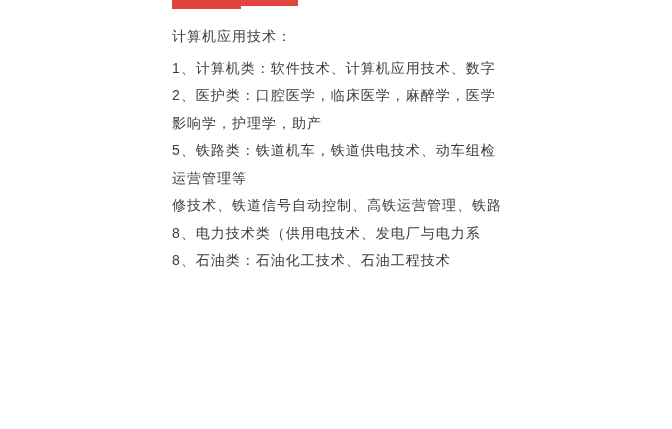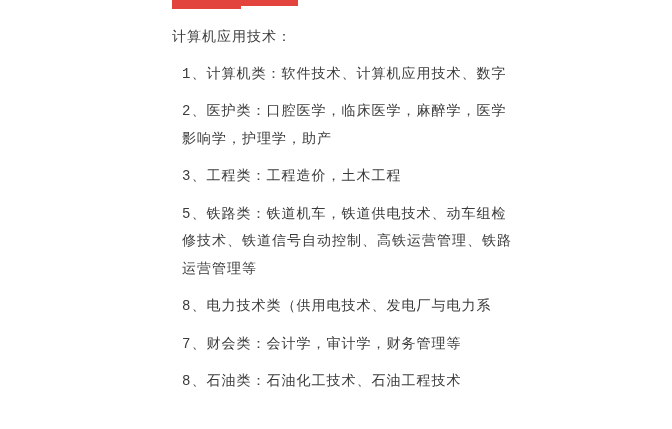--- a/index.html
+++ b/index.html
@@ -33,22 +33,21 @@
     letter-spacing: 1px;
   }
   .t-line {
     line-height: 27.5px;
     white-space: nowrap;
   }
   .intro {
     margin: 0 0 4px 0;
   }
   .para {
-    margin: 10px;
-    font-family: Liberation Mono, monospace;
+    margin: 0;
   }
 </style>
 </head>
 <body>
 
 <div>
   <div class="redbar-seg seg-a"></div>
   <div class="redbar-seg seg-b"></div>
 </div>
 
@@ -57,35 +56,29 @@
 
   <div class="para">
     <div class="t-line">1、计算机类：软件技术、计算机应用技术、数字</div>
   </div>
 
   <div class="para">
     <div class="t-line">2、医护类：口腔医学，临床医学，麻醉学，医学</div>
     <div class="t-line">影响学，护理学，助产</div>
   </div>
 
-  <div class="para">
-    <div class="t-line">3、工程类：工程造价，土木工程</div>
-  </div>
 
 
   <div class="para">
     <div class="t-line">5、铁路类：铁道机车，铁道供电技术、动车组检</div>
+    <div class="t-line">运营管理等</div>
     <div class="t-line">修技术、铁道信号自动控制、高铁运营管理、铁路</div>
-    <div class="t-line">运营管理等</div>
   </div>
 
   <div class="para">
     <div class="t-line">8、电力技术类（供用电技术、发电厂与电力系</div>
   </div>
 
-  <div class="para">
-    <div class="t-line">7、财会类：会计学，审计学，财务管理等</div>
-  </div>
 
   <div class="para">
     <div class="t-line">8、石油类：石油化工技术、石油工程技术</div>
   </div>
 </div>
 
 </body></html>

